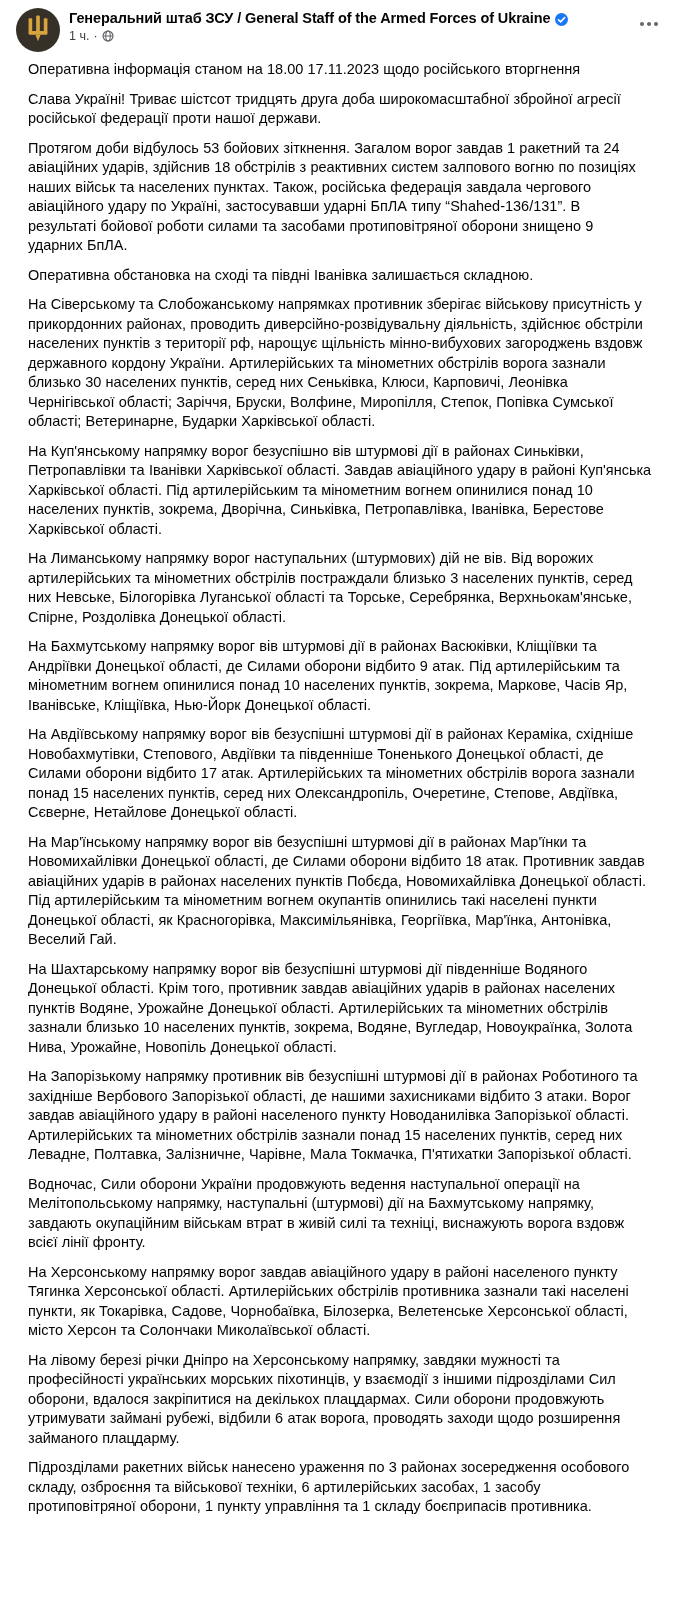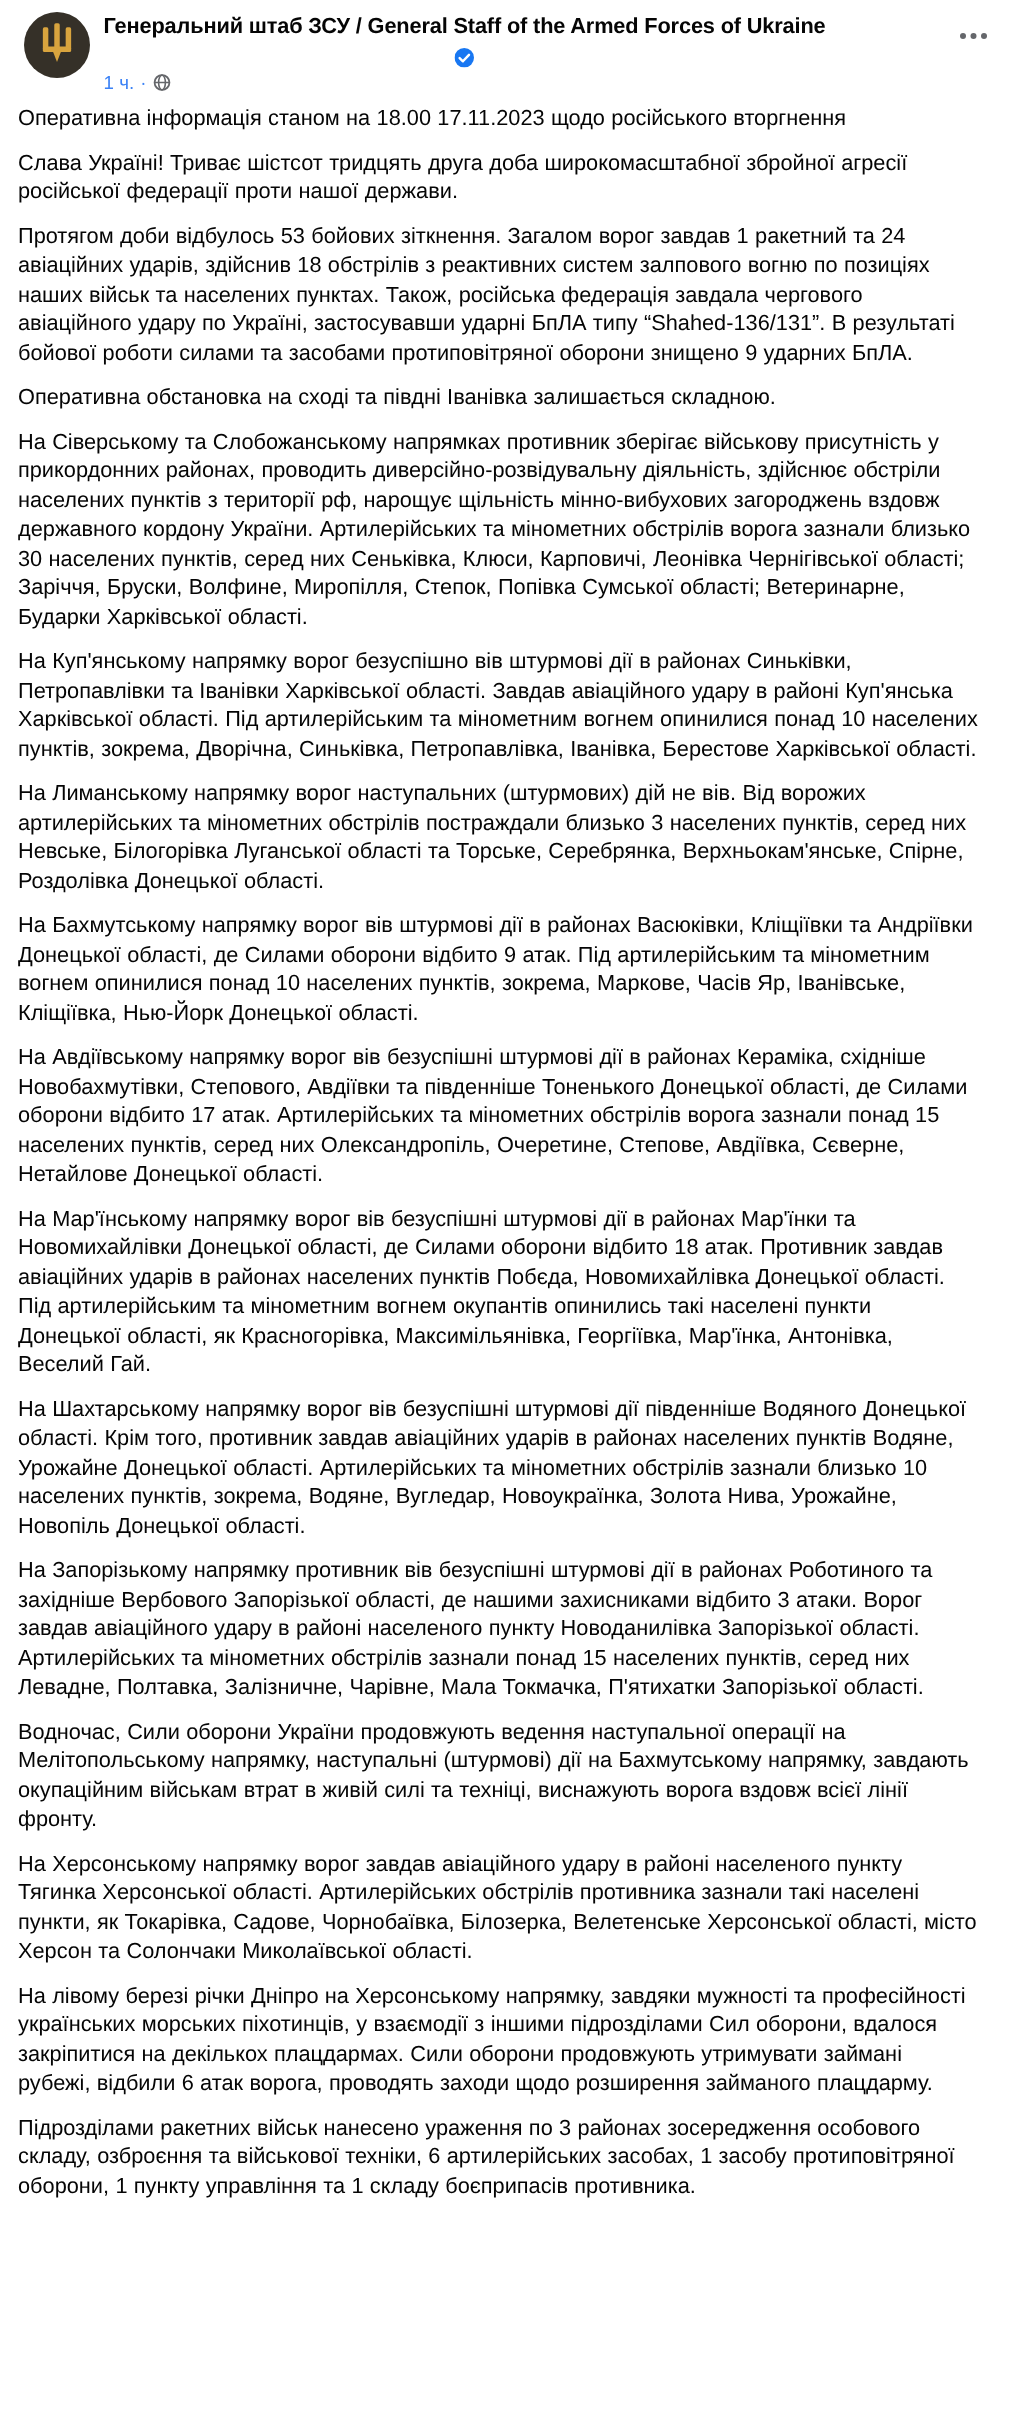--- a/index.html
+++ b/index.html
@@ -39,36 +39,35 @@
   .header-text {
     margin-left: 9px;
     padding-top: 2px;
     min-width: 0;
   }
   .page-name-row {
     display: flex;
     align-items: center;
     gap: 5px;
     white-space: nowrap;
-    flex-direction: column;
   }
   .page-name {
     font-size: 14.5px;
     font-weight: bold;
     color: #050505;
     text-decoration: none;
     letter-spacing: -0.1px;
   }
   .verified { width: 13px; height: 13px; flex: 0 0 13px; margin-top: 1px; }
   .meta-row {
     display: flex;
     align-items: center;
     gap: 4px;
     margin-top: 3px;
-    color: #3b82f6;
+    color: #404040;
     font-size: 12.5px;
   }
   .meta-row .globe { width: 12px; height: 12px; display: inline-block; }
   .more-button {
     position: absolute;
     top: 16px;
     right: 18px;
     display: flex;
     gap: 3px;
     padding: 6px 2px;
@@ -76,20 +75,21 @@
     border-radius: 50%;
   }
   .more-button .dot {
     width: 4px; height: 4px;
     border-radius: 50%;
     background: #65676b;
   }
   
   .post-body {
     padding: 2px 26px 8px 12px;
+    margin-left: 16px;
   }
   .post-body p {
     font-size: 14.5px;
     line-height: 19.5px;
     margin-bottom: 10px;
     color: #050505;
     word-spacing: 0.2px;
   }
 </style>
 </head>

